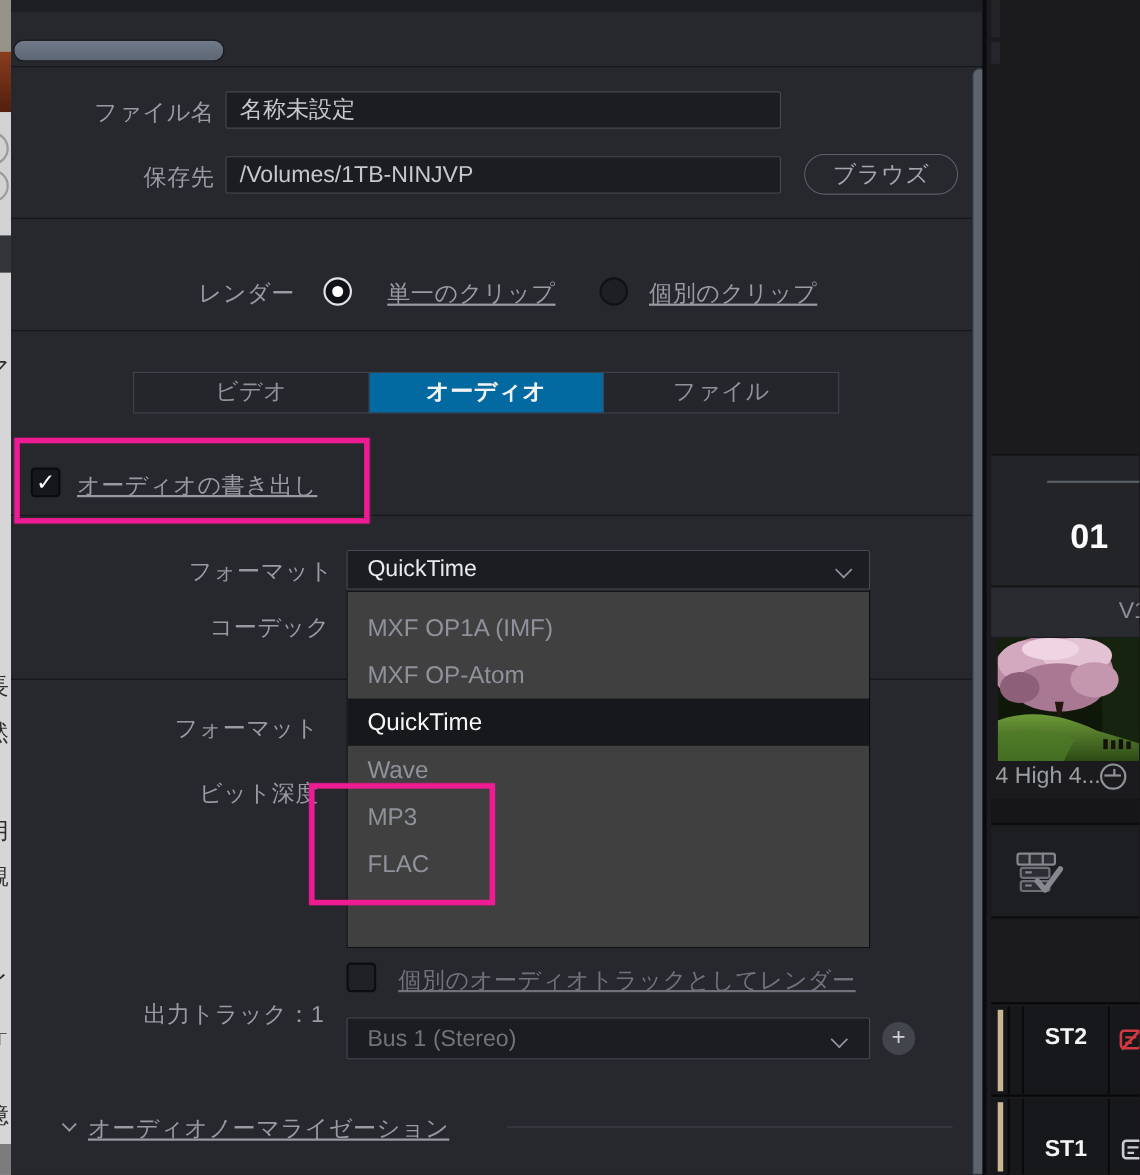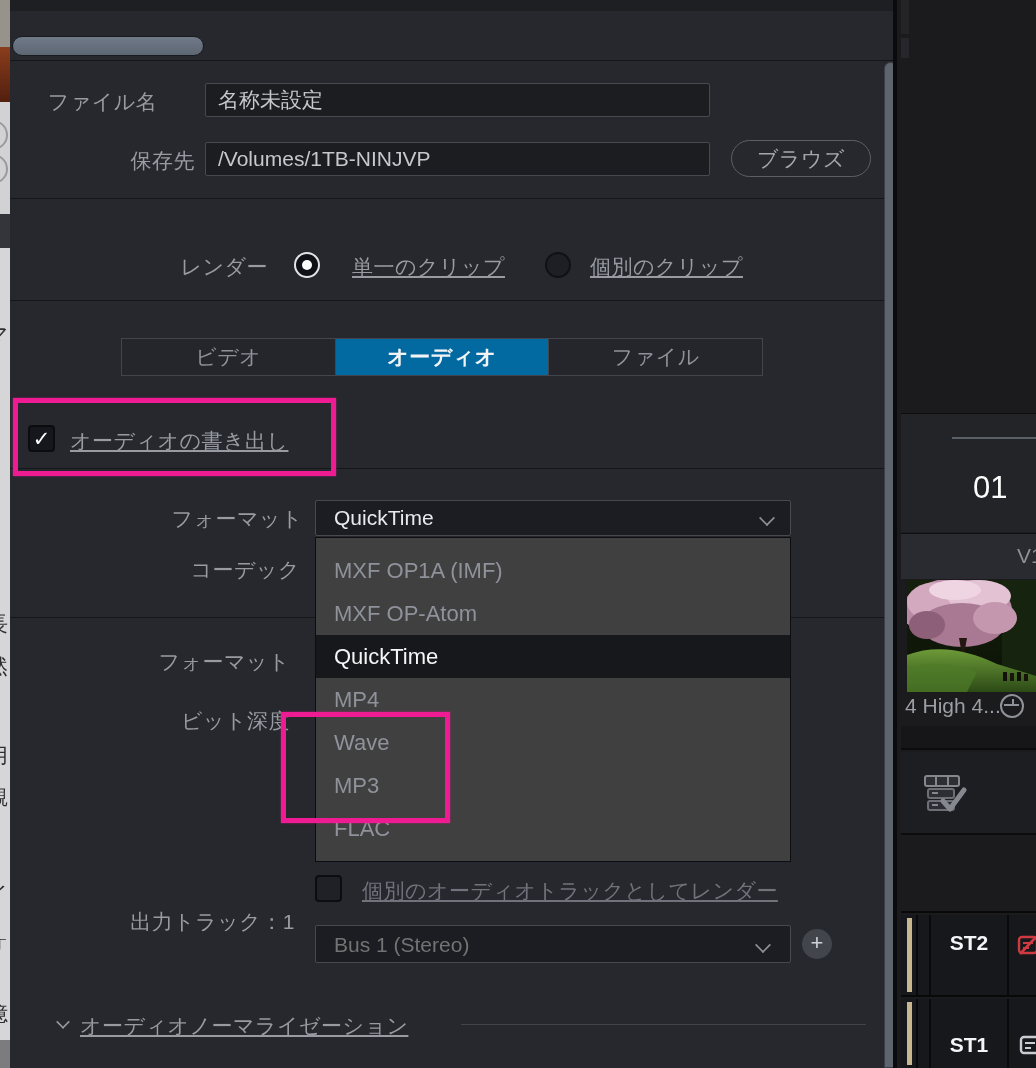--- a/index.html
+++ b/index.html
@@ -75,21 +75,21 @@
   #norm-line { left:451px; top:1024px; width:405px; height:1px; background:#41444b; }
 
   #v-scrollbar { left:874px; top:62px; width:13px; height:1006px; background:#5d646e;
     border:1px solid #3a3f46; border-radius:7px 7px 0 0; cursor:grab; }
 
   
   #right-panel { left:901px; top:0; width:135px; height:1068px; background:#1b1b1d; overflow:hidden; }
   #rp-sec-monitor { left:0; top:413px; width:135px; height:119px; background:#232428;
     border-top:1px solid #0d0d0f; }
   #rp-line { left:51px; top:23px; width:84px; height:2px; background:#5a6067; }
-  #rp-timecode { position:absolute; left:72px; top:56px; font-size:31px; font-weight:normal; color:#fdfdfd; }
+  #rp-timecode { position:absolute; left:72px; top:56px; font-size:31px; font-weight:bold; color:#fdfdfd; }
   #rp-v1row { left:0; top:533px; width:135px; height:46px; background:#2a2b30;
     border-top:1px solid #101013; }
   #rp-v1 { position:absolute; left:116px; top:10px; font-size:21px; color:#8c8f96; }
   #rp-thumb { left:6px; top:580px; width:129px; height:112px; }
   #rp-namerow { left:0; top:692px; width:135px; height:31px; background:#1b1b1d; }
   #rp-clipname { position:absolute; left:4px; top:2px; font-size:21px; color:#9b9ea5; white-space:nowrap; }
   #duration-icon { position:absolute; left:99px; top:2px; width:24px; height:24px;
     border:2px solid #8f9299; border-radius:50%; }
   #duration-icon::before { content:""; position:absolute; left:2px; top:8px; width:15px; height:2px;
     background:#8f9299; }
@@ -133,21 +133,21 @@
       <span class="bg-glyph" style="top:752px;">憶</span>
     </div>
     <div class="bg-seg" style="top:1040px;height:28px;background:#7c7c7e;"></div>
   </div>
 
   <div id="main-panel" class="abs">
     <div id="panel-topstrip" class="abs"></div>
     <div id="top-pill" class="abs"></div>
     <div class="hdiv" style="top:60px;"></div>
 
-    <div class="field-label jp" style="left:0;top:88px;width:185px;text-align:center;">ファイル名</div>
+    <div class="field-label jp" style="left:0;top:88px;width:185px;">ファイル名</div>
     <div class="text-input" style="left:195px;top:83px;width:505px;">名称未設定</div>
 
     <div class="field-label jp" style="left:0;top:147px;width:185px;">保存先</div>
     <div class="text-input" style="left:195px;top:142px;width:505px;">/Volumes/1TB-NINJVP</div>
     <div id="browse-btn" class="abs jp">ブラウズ</div>
 
     <div class="hdiv" style="top:198px;"></div>
 
     <div class="field-label jp" style="left:0;top:253px;width:258px;">レンダー</div>
     <div class="radio on" style="left:284px;top:252px;"></div>
@@ -175,21 +175,20 @@
 
     <div class="field-label jp" style="left:0;top:556px;width:290px;">コーデック</div>
     <div class="hdiv" style="top:617px;"></div>
     <div class="field-label jp" style="left:0;top:648px;width:280px;">フォーマット</div>
     <div class="field-label jp" style="left:0;top:707px;width:280px;">ビット深度</div>
 
     <div id="format-list" class="abs">
       <div class="fmt-item">MXF OP1A (IMF)</div>
       <div class="fmt-item">MXF OP-Atom</div>
       <div class="fmt-item selected">QuickTime</div>
-      <div class="fmt-item">MP4</div>
       <div class="fmt-item">Wave</div>
       <div class="fmt-item">MP3</div>
       <div class="fmt-item">FLAC</div>
     </div>
 
     <div class="checkbox unchecked" style="left:305px;top:875px;"></div>
     <div class="radio-label jp" style="left:352px;top:877px;color:#70737b;">個別のオーディオトラックとしてレンダー</div>
 
     <div class="field-label jp" style="left:0;top:908px;width:285px;">出力トラック：1</div>
     <div class="select" style="left:305px;top:925px;width:476px;height:38px;">

